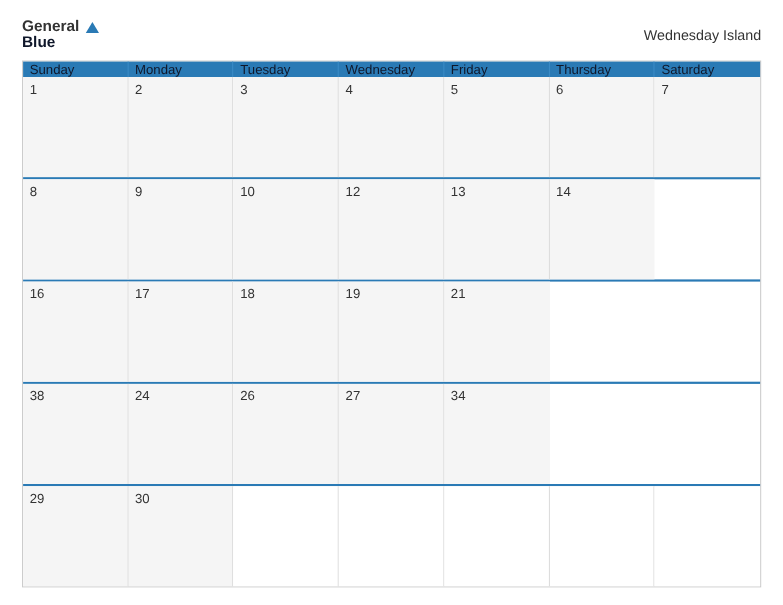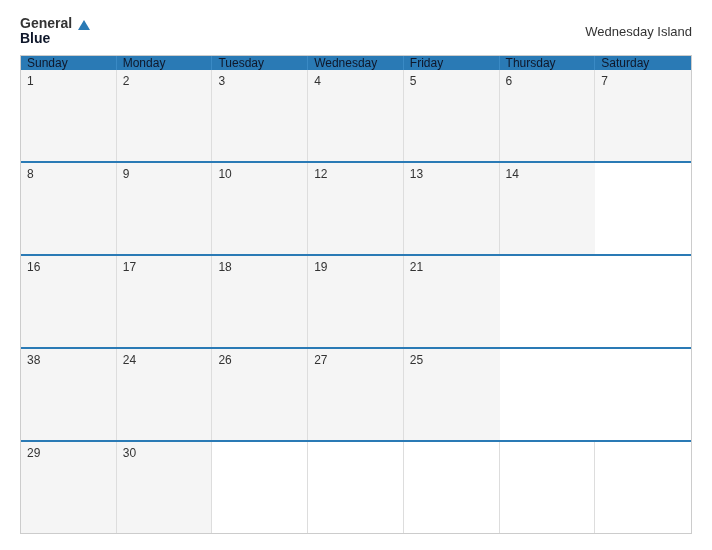--- a/index.html
+++ b/index.html
@@ -166,21 +166,21 @@
           <div class="day-cell"><span class="day-num">17</span></div>
           <div class="day-cell"><span class="day-num">18</span></div>
           <div class="day-cell"><span class="day-num">19</span></div>
           <div class="day-cell"><span class="day-num">21</span></div>
         </div>
         <div class="week-row">
           <div class="day-cell"><span class="day-num">38</span></div>
           <div class="day-cell"><span class="day-num">24</span></div>
           <div class="day-cell"><span class="day-num">26</span></div>
           <div class="day-cell"><span class="day-num">27</span></div>
-          <div class="day-cell"><span class="day-num">25</span></div>
+          <div class="day-cell"><span class="day-num">34</span></div>
         </div>
         <div class="week-row">
           <div class="day-cell"><span class="day-num">29</span></div>
           <div class="day-cell"><span class="day-num">30</span></div>
           <div class="day-cell empty"></div>
           <div class="day-cell empty"></div>
           <div class="day-cell empty"></div>
           <div class="day-cell empty"></div>
           <div class="day-cell empty"></div>
         </div>

